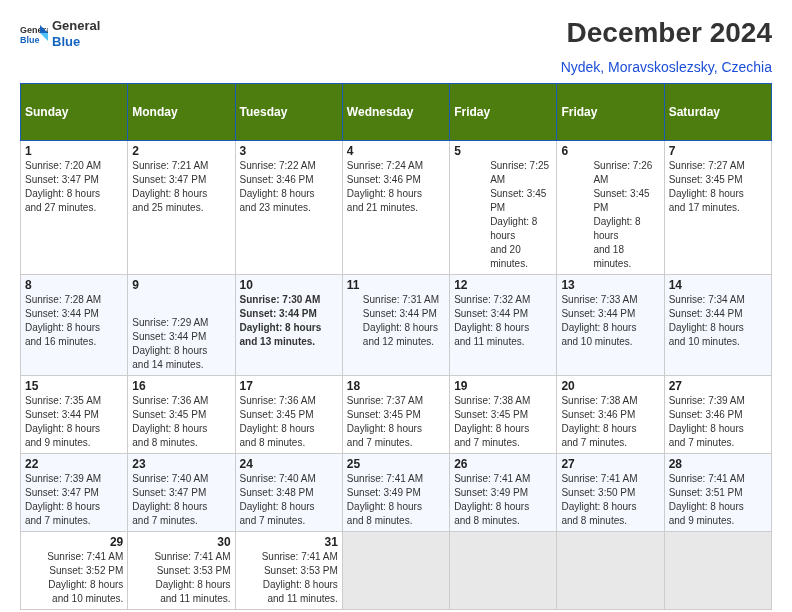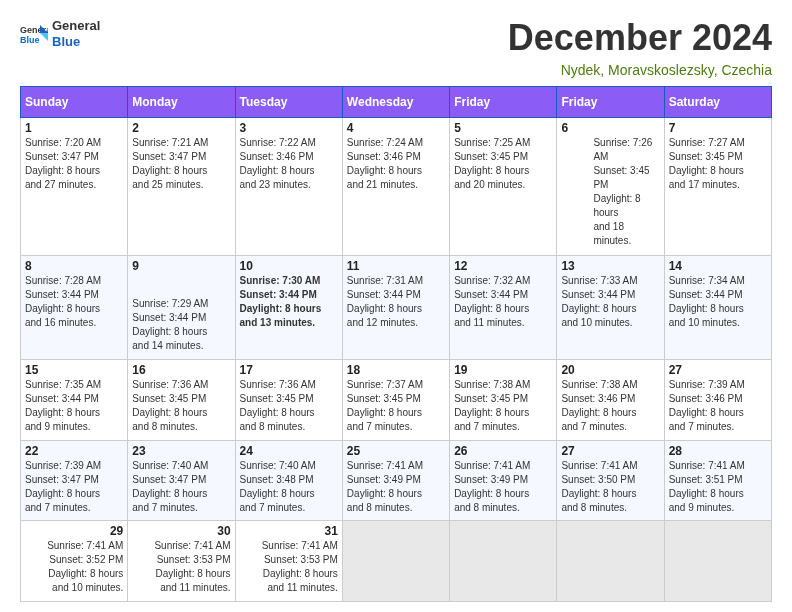--- a/index.html
+++ b/index.html
@@ -38,43 +38,43 @@
       color: #1565c0;
     }
     .logo-icon {
       width: 28px;
       height: 22px;
     }
     .title-block {
       text-align: right;
     }
     .main-title {
-      font-size: 36px;
+      font-size: 28px;
       font-weight: bold;
       color: #333;
       line-height: 1.1;
     }
     .subtitle {
       font-size: 14px;
-      color: #4d7c0f;
-      margin-top: 4px;
+      color: #1d4ed8;
+      margin-top: 10px;
     }
     .calendar {
       flex: 1;
       border: 1px solid #ccc;
       border-collapse: collapse;
       width: 100%;
       table-layout: fixed;
     }
     .calendar th {
-      background: #8b5cf6;
+      background: #4d7c0f;
       color: #fff;
       font-size: 12px;
       font-weight: bold;
-      padding: 8px 4px;
+      padding: 21px 4px;
       text-align: left;
       border: 1px solid #1a5cb5;
     }
     .calendar td {
       border: 1px solid #ccc;
       vertical-align: top;
       padding: 3px 4px;
       font-size: 9.5px;
       color: #333;
       background: #fff;
@@ -165,21 +165,21 @@
           </td>
           <td>
             <span class="day-num">4</span>
             <div class="day-info" style="white-space: pre-line;">Sunrise: 7:24 AM
 Sunset: 3:46 PM
 Daylight: 8 hours
 and 21 minutes.</div>
           </td>
           <td>
             <span class="day-num">5</span>
-            <div class="day-info" style="white-space: pre-line;">Sunrise: 7:25 AM
+            <div class="day-info" style="white-space: pre-line; margin-left: 36px;">Sunrise: 7:25 AM
 Sunset: 3:45 PM
 Daylight: 8 hours
 and 20 minutes.</div>
           </td>
           <td>
             <span class="day-num">6</span>
             <div class="day-info" style="white-space: pre-line; margin-left: 32px;">Sunrise: 7:26 AM
 Sunset: 3:45 PM
 Daylight: 8 hours
 and 18 minutes.</div>
@@ -209,21 +209,21 @@
           </td>
           <td>
             <span class="day-num">10</span>
             <div class="day-info" style="white-space: pre-line; font-weight: bold;">Sunrise: 7:30 AM
 Sunset: 3:44 PM
 Daylight: 8 hours
 and 13 minutes.</div>
           </td>
           <td>
             <span class="day-num">11</span>
-            <div class="day-info" style="white-space: pre-line;">Sunrise: 7:31 AM
+            <div class="day-info" style="white-space: pre-line; margin-left: 16px;">Sunrise: 7:31 AM
 Sunset: 3:44 PM
 Daylight: 8 hours
 and 12 minutes.</div>
           </td>
           <td>
             <span class="day-num">12</span>
             <div class="day-info" style="white-space: pre-line;">Sunrise: 7:32 AM
 Sunset: 3:44 PM
 Daylight: 8 hours
 and 11 minutes.</div>

